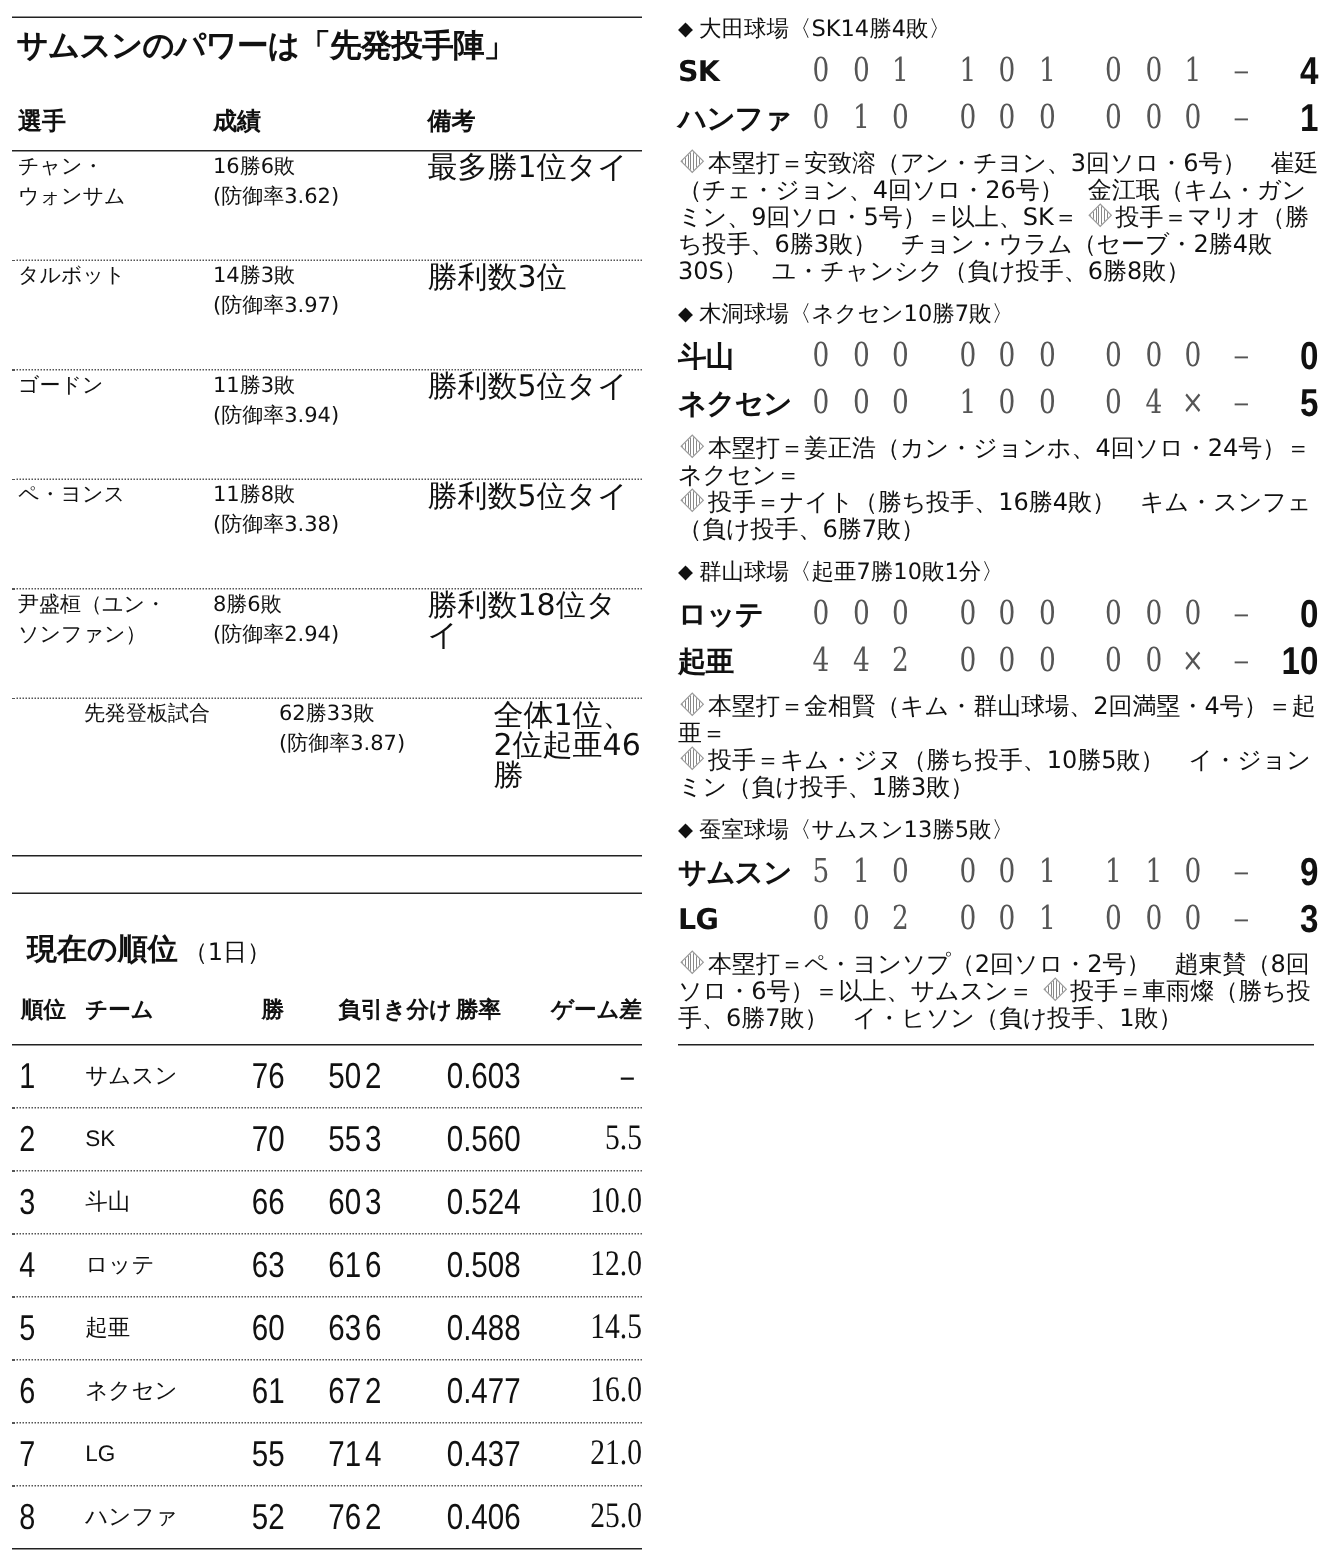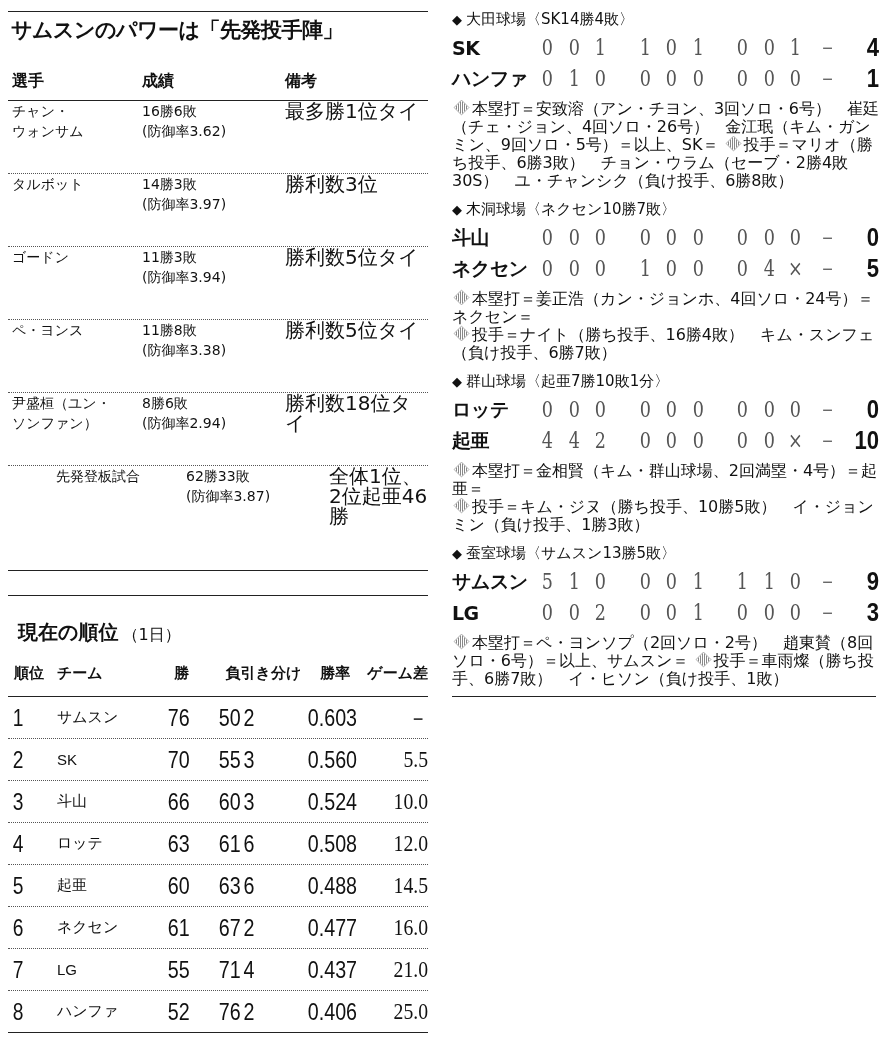--- a/index.html
+++ b/index.html
@@ -23,21 +23,21 @@
   .stand-title .big { font-weight:bold; font-size:20px; }
   .stand-title .small { font-size:16px; margin-left:4px; }
   .shead { display:flex; align-items:center; font-weight:bold; font-size:15px; height:46px; border-bottom:1.5px solid #222; margin-top:4px; }
   .srow { display:flex; align-items:center; height:41px; border-bottom:1px dotted #555; font-family:"Liberation Sans", sans-serif; }
   .srow.last { border-bottom:1.5px solid #222; }
   .s-rank { width:46px; padding-left:6px; font-size:24px; transform:scaleX(0.8); transform-origin:left; }
   .s-team { width:92px; font-size:15px; }
   .s-w { width:50px; text-align:right; font-size:24px; }
   .s-l { width:55px; text-align:right; font-size:24px; }
   .s-d { width:50px; text-align:left; font-size:24px; }
-  .s-p { width:85px; text-align:center; font-size:24px; }
+  .s-p { width:85px; text-align:left; font-size:24px; }
   .s-g { width:66px; text-align:right; font-size:24px;font-family:Liberation Serif, serif; }
   .shead .s-rank, .shead .s-team, .shead .s-w, .shead .s-l, .shead .s-d, .shead .s-p, .shead .s-g { font-size:15px; transform:none; }
   .srow .num { display:inline-block; transform:scaleX(0.82); transform-origin:right; }
 
   .game { margin-bottom:6px; }
   .venue { font-size:15px; height:26px; display:flex; align-items:center; margin-top:6px; }
   .diamond { font-size:13px; margin-right:4px; }
   .line { display:flex; align-items:center; height:31px; }
   .team { width:82px; font-weight:bold; font-size:19px; white-space:nowrap; letter-spacing:-0.5px; }
   .inn { width:26.5px; text-align:center; font-family:"DejaVu Serif", serif; font-size:22px; color:#555; font-weight:300; transform:scaleX(0.8); }

